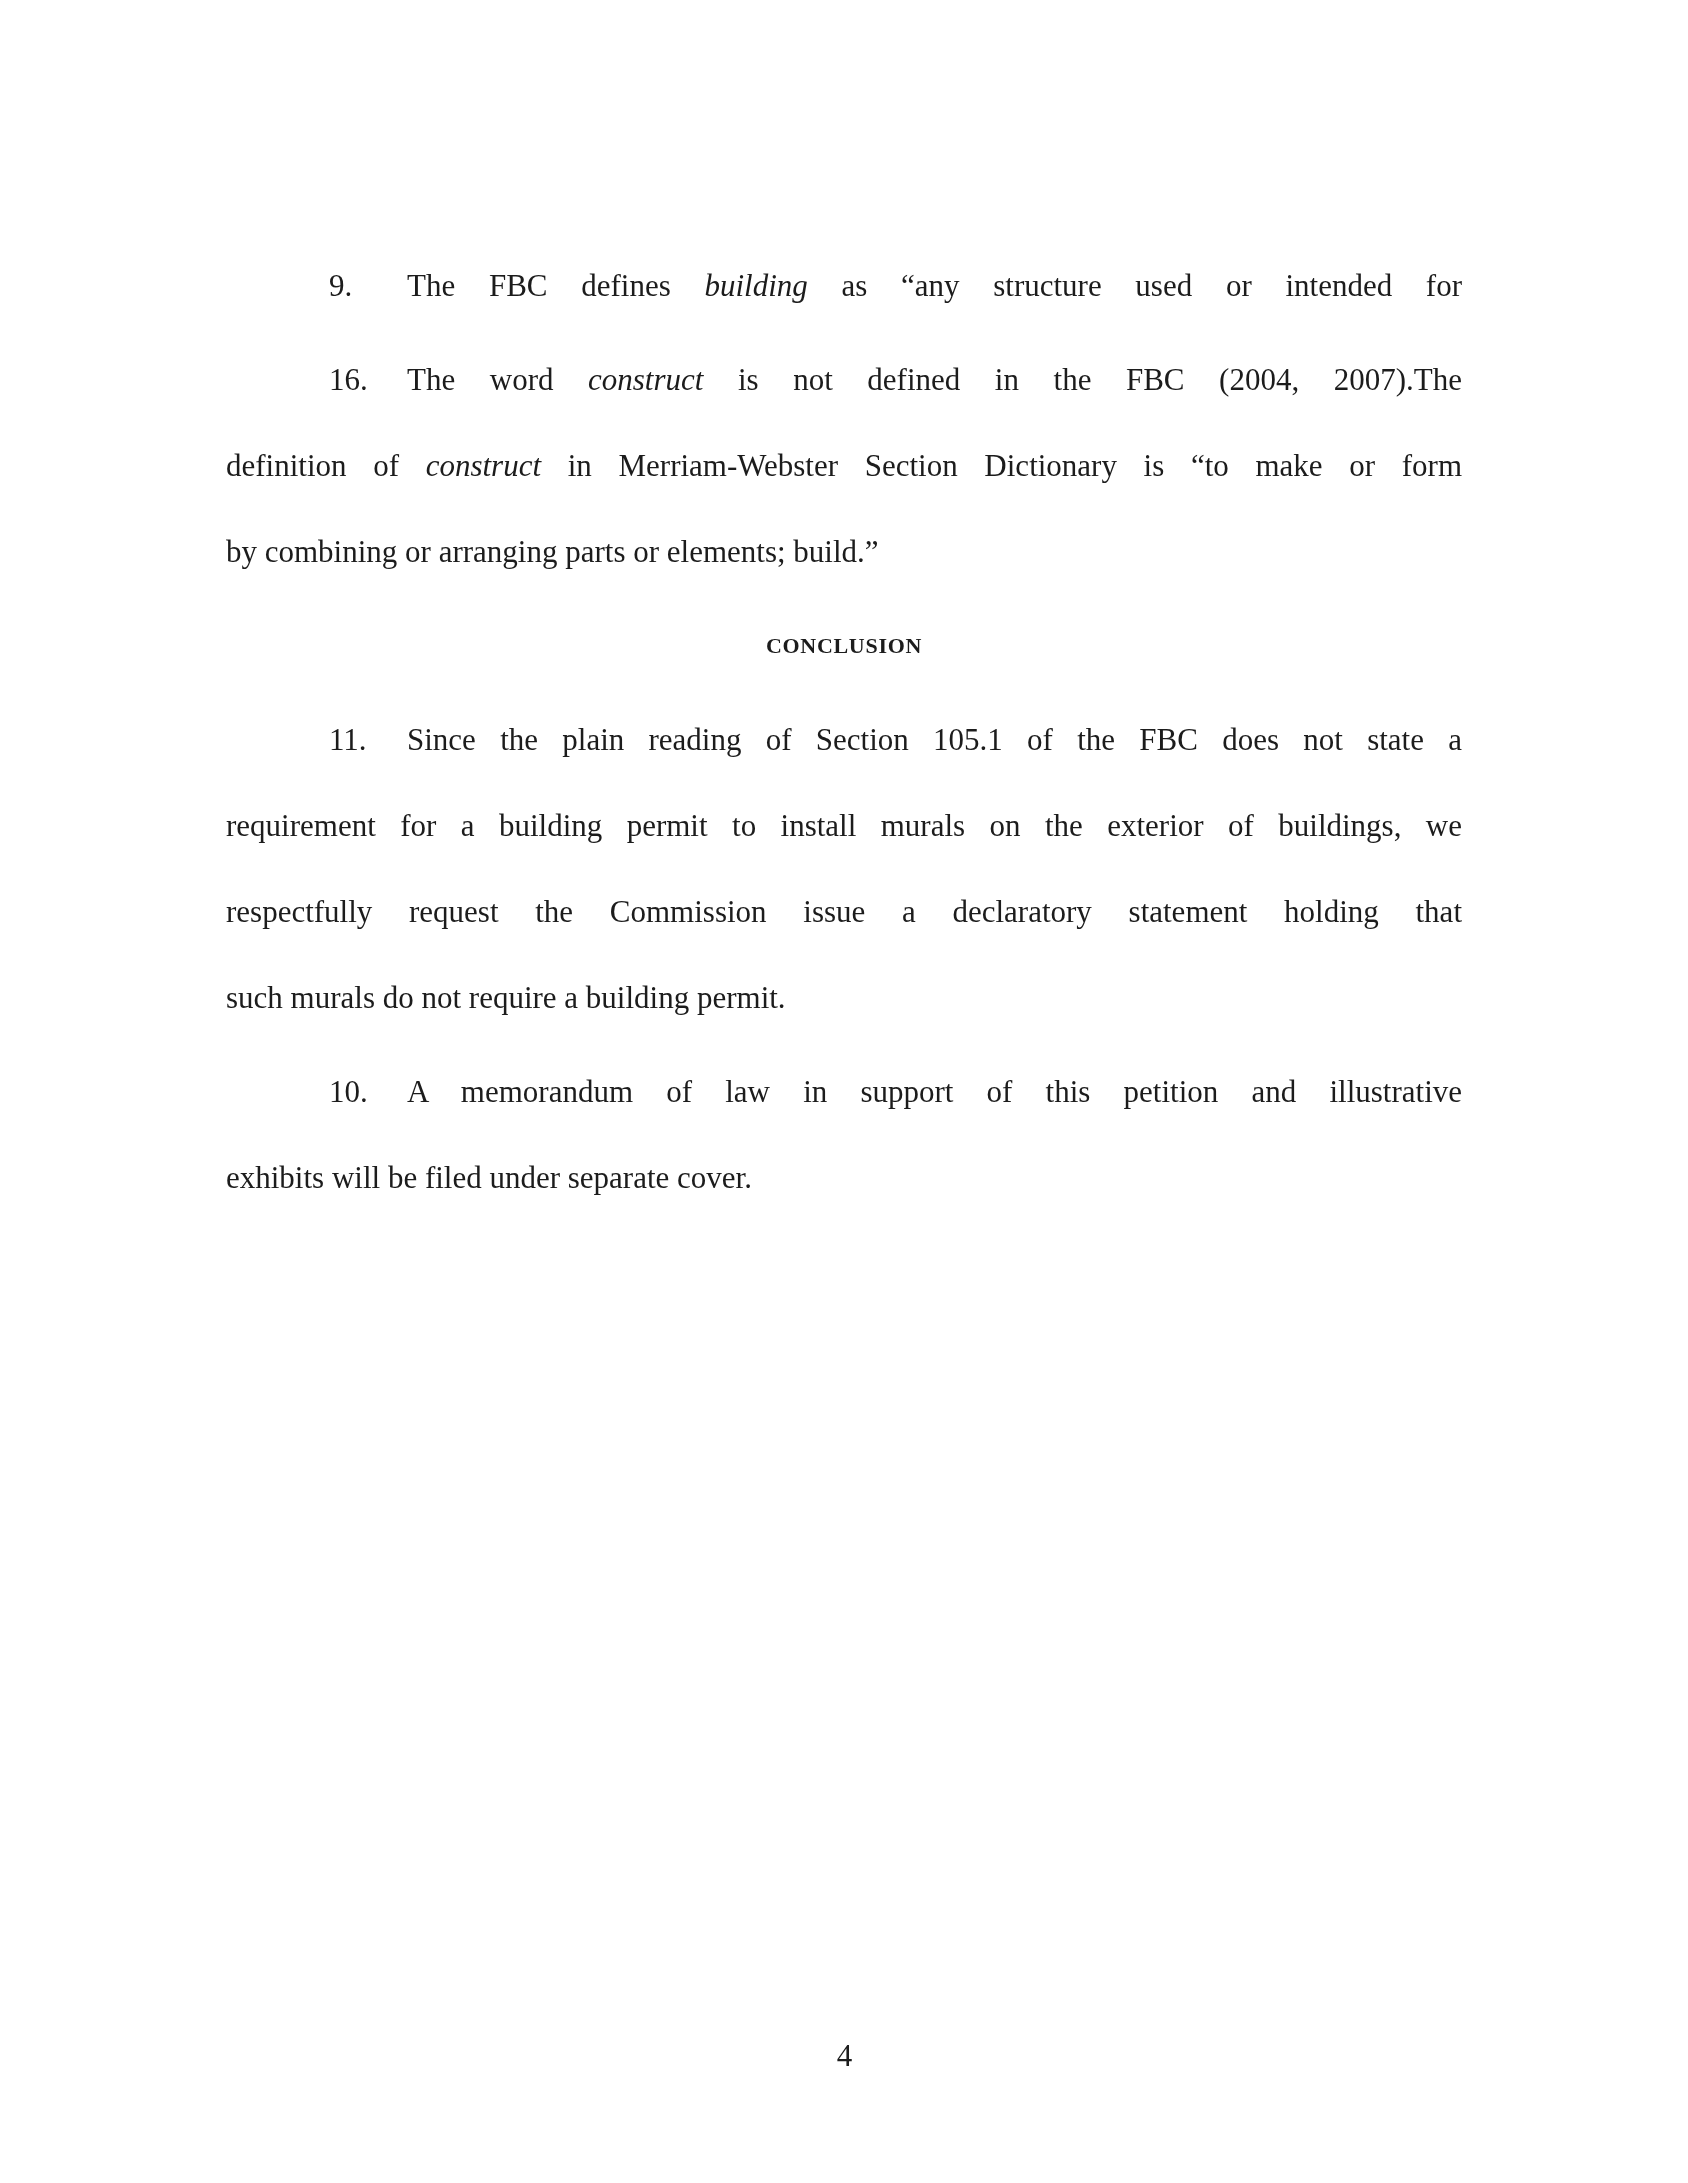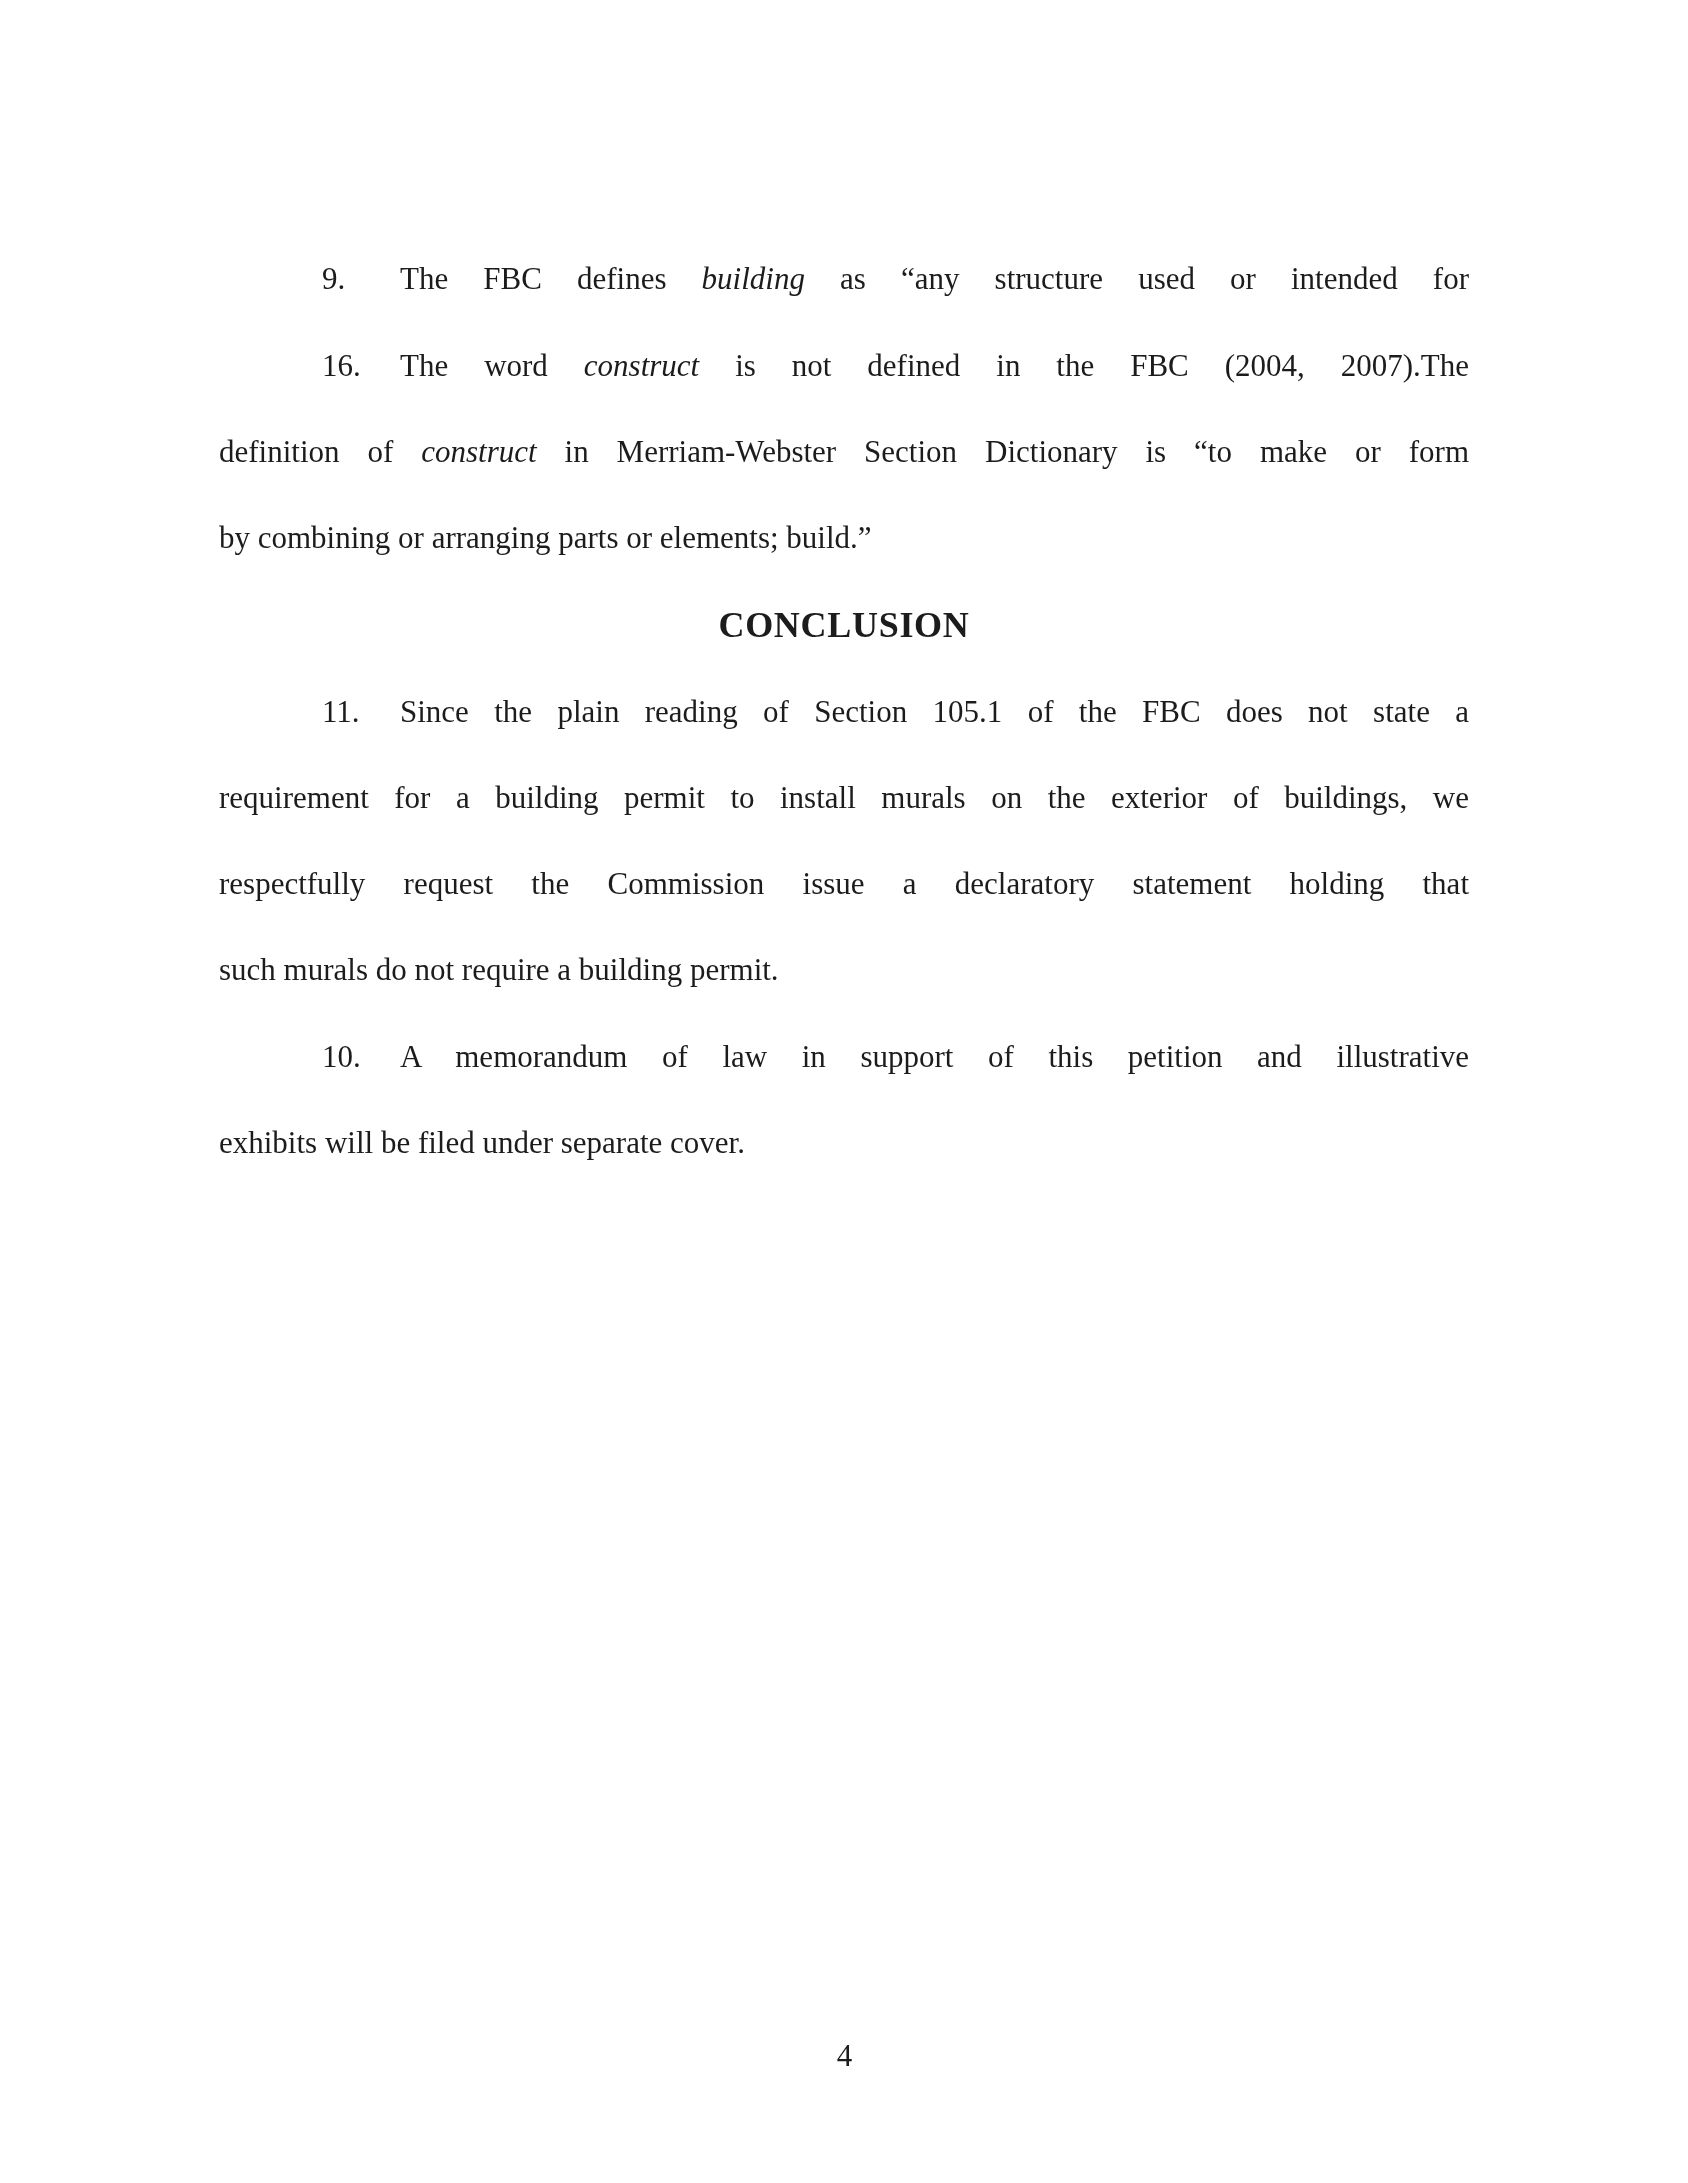--- a/index.html
+++ b/index.html
@@ -17,21 +17,21 @@
     color: #1c1c1c;
     overflow: hidden;
   }
   .body-text {
     position: absolute;
     left: 218px;
     top: 235px;
     width: 1252px;
   }
   .para {
-    margin: 1px;
+    margin: 8px;
     padding: 0;
   }
   .line {
     font-size: 31px;
     line-height: 86px;
     white-space: normal;
     text-align: justify;
     text-align-last: justify;
   }
   .line.last {
@@ -42,21 +42,21 @@
     padding-left: 103px;
   }
   .pnum {
     display: inline-block;
     min-width: 78px;
   }
   .it {
     font-style: italic;
   }
   .heading-line {
-    font-size: 36px;
+    font-size: 22px;
     line-height: 86px;
     text-align: right;
     text-align-last: center;
     font-weight: bold;
     letter-spacing: 0.7px;
   }
   .page-number {
     position: absolute;
     left: 0;
     right: 0;

